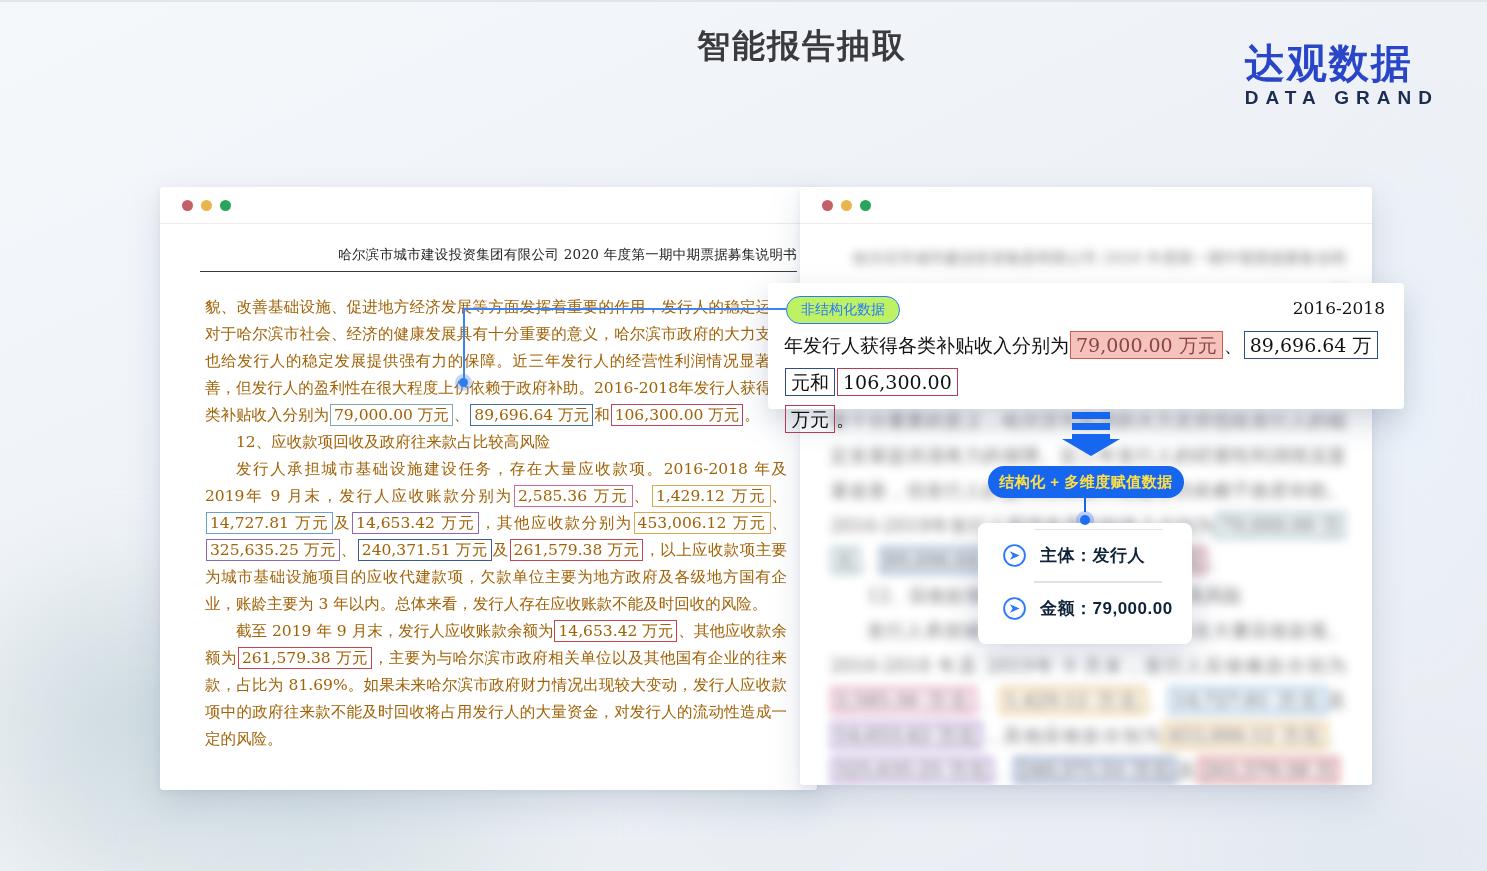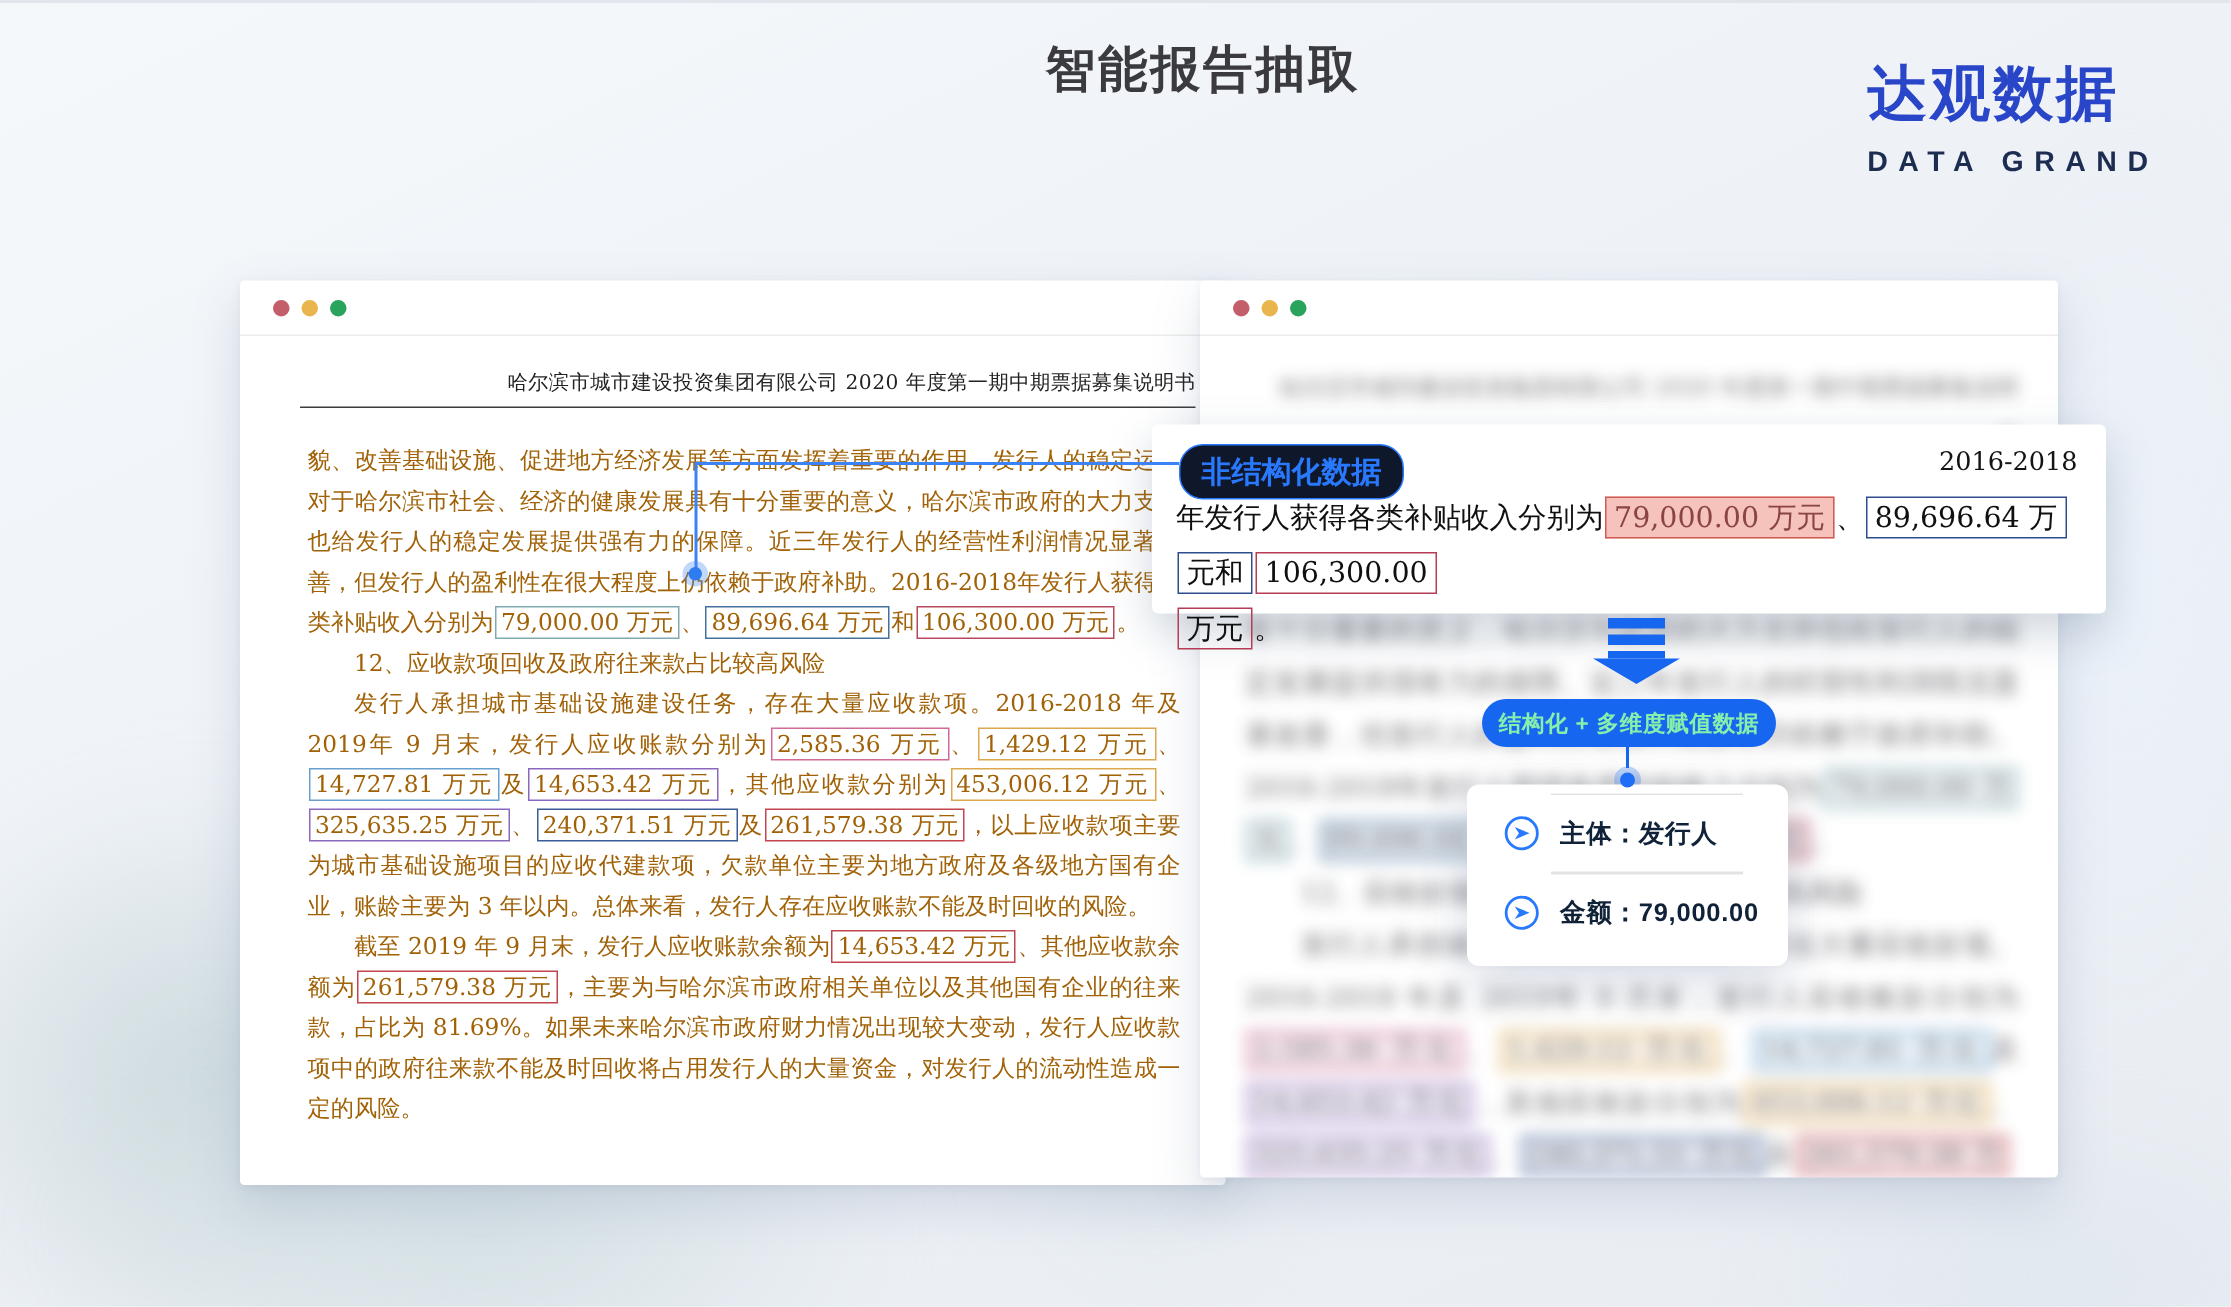--- a/index.html
+++ b/index.html
@@ -18,21 +18,21 @@
   .blob.b6{left:1150px;top:740px;width:420px;height:220px;background:radial-gradient(closest-side,#dfe7ee,rgba(223,231,238,0));}
 
   
   .hero{position:absolute;top:24px;left:0;width:100%;box-sizing:border-box;padding-left:117px;text-align:center;}
   .hero h1{margin:0;font-size:33px;font-weight:600;letter-spacing:2px;color:#3b3b3f;}
   .hero p{margin:46px 0 0 0;font-size:15px;color:#39393d;letter-spacing:.5px;}
 
   
   .logo{position:absolute;top:42px;right:48px;text-align:left;}
   .logo-cn{font-size:40px;font-weight:800;letter-spacing:2px;color:var(--logo-blue,#2945c8);line-height:1.05;}
-  .logo-en{margin-top:14px;font-size:19px;font-weight:700;letter-spacing:7px;color:var(--logo-navy,#1d2d52);}
+  .logo-en{margin-top:3px;font-size:19px;font-weight:700;letter-spacing:7px;color:var(--logo-navy,#1d2d52);}
 
   
   .window{position:absolute;background:#fff;border-radius:3px;
     box-shadow:0 14px 34px rgba(96,115,148,.20),0 2px 6px rgba(96,115,148,.10);}
   .window.left{left:160px;top:187px;width:657px;height:603px;}
   .window.right{left:800px;top:187px;width:572px;height:598px;overflow:hidden;}
   .titlebar{height:36px;border-bottom:1px solid #ececec;display:flex;align-items:center;padding-left:22px;gap:8px;}
   .tl{width:11px;height:11px;border-radius:50%;}
   .tl.r{background:var(--tl-red,#c35f6b);}
   .tl.y{background:var(--tl-yellow,#e9b64e);}
@@ -60,34 +60,34 @@
   .conn.h{left:464px;top:308px;width:322px;height:2px;}
   .conn.v{left:463px;top:308px;width:2px;height:74px;}
   .probe-dot{position:absolute;z-index:7;border-radius:50%;}
   .probe-dot.halo1{left:455px;top:374px;width:17px;height:17px;background:rgba(66,133,244,.32);}
   .probe-dot.core1{left:459px;top:378px;width:9px;height:9px;background:#2f7bf0;}
 
   
   .callout{position:absolute;left:768px;top:283px;width:636px;height:126px;background:#fff;
     border-radius:4px;box-shadow:0 12px 30px rgba(86,106,138,.28);z-index:6;}
   .badge-outline{position:absolute;left:18px;top:13px;padding:4px 14px;border:1.5px solid var(--badge-blue,#2979ff);
-    border-radius:16px;color:var(--badge-blue,#2979ff);font-size:20px;font-weight:700;background:#0f172a;}
+    border-radius:16px;color:var(--badge-blue,#2979ff);font-size:14px;font-weight:400;background:#bef264;}
   .callout .period{position:absolute;right:19px;top:15px;font-family:"DejaVu Serif",serif;font-size:17px;color:#141414;}
   .callout .line{position:absolute;left:16px;top:44px;width:606px;font-family:"DejaVu Serif",serif;
     font-size:19px;line-height:37px;color:#101010;}
   .callout .vbox{padding:2px 5px;}
 
   
   .flow-arrow{position:absolute;left:1062px;top:412px;width:58px;z-index:6;}
   .flow-arrow .bar{width:38px;height:7px;margin:0 auto 4px auto;background:var(--accent,#1766f0);}
   .flow-arrow .stem{width:38px;height:5px;margin:0 auto;background:var(--accent,#1766f0);}
   .flow-arrow .tri{width:0;height:0;margin:0 auto;border-left:29px solid transparent;
     border-right:29px solid transparent;border-top:17px solid var(--accent,#1766f0);}
   .badge-solid{position:absolute;left:988px;top:466px;width:196px;height:32px;border-radius:16px;
-    background:var(--accent,#1766f0);color:#86efac;font-size:15px;font-weight:600;
+    background:var(--accent,#1766f0);color:#fde047;font-size:15px;font-weight:600;
     display:flex;align-items:center;justify-content:center;letter-spacing:.5px;z-index:6;}
   .pill-line{position:absolute;left:1084px;top:498px;width:2px;height:14px;background:var(--accent,#1766f0);z-index:6;}
   .pill-dot-halo{position:absolute;left:1076px;top:511px;width:18px;height:18px;border-radius:50%;
     background:rgba(31,110,245,.28);z-index:6;}
   .pill-dot-core{position:absolute;left:1080px;top:515px;width:10px;height:10px;border-radius:50%;
     background:#1f6ef5;z-index:7;}
 
   
   .card{position:absolute;left:978px;top:523px;width:214px;background:#fff;border-radius:8px;
     padding:6px 0 10px 0;box-shadow:0 12px 30px rgba(80,100,140,.22);z-index:6;}

